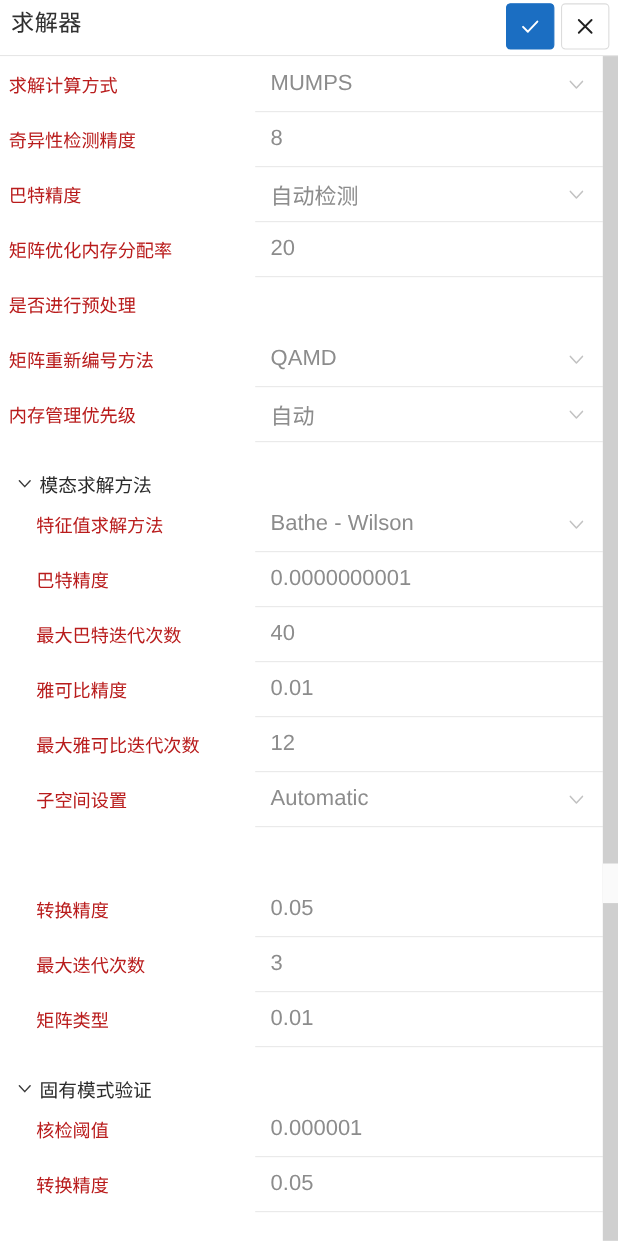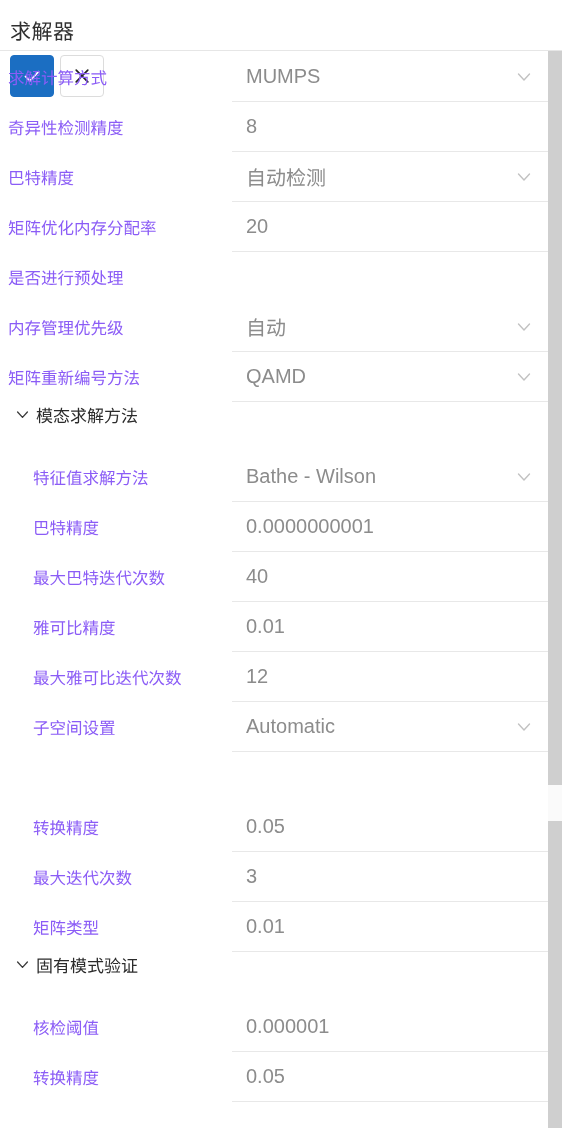--- a/index.html
+++ b/index.html
@@ -27,24 +27,23 @@
     position: relative;
   }
 
   
   .panel-header {
     height: 51px;
     min-height: 51px;
     border-bottom: 1px solid #e6e6e6;
     display: flex;
     align-items: flex-start;
-    padding: 10px 8px 0 10px;
+    padding: 0 8px 0 10px;
     position: relative;
     background: #fff;
-    flex-direction: column;
   }
   .panel-title {
     font-size: 21px;
     line-height: 40px;
     color: #303030;
     letter-spacing: 0.5px;
     flex: 1 1 auto;
     padding-top: 2px;
     white-space: nowrap;
   }
@@ -89,21 +88,21 @@
   .row {
     height: 50px;
     display: flex;
     align-items: center;
     position: relative;
   }
   .row-label {
     width: 232px;
     min-width: 232px;
     font-size: 16.5px;
-    color: #8b5cf6;
+    color: #b91c1c;
     padding-left: 8px;
     white-space: nowrap;
     overflow: hidden;
   }
   .row.child .row-label {
     padding-left: 33px;
   }
   .row-field {
     flex: 1 1 auto;
     height: 50px;
@@ -132,21 +131,21 @@
     align-items: center;
     justify-content: center;
     cursor: pointer;
   }
   .chevron svg { display: block; }
 
   
   .group-row {
     height: 50px;
     display: flex;
-    align-items: flex-start;
+    align-items: flex-end;
     position: relative;
   }
   .group-head {
     width: 232px;
     min-width: 232px;
     display: flex;
     align-items: center;
     padding-left: 14px;
     cursor: pointer;
     white-space: nowrap;
@@ -244,34 +243,34 @@
         <div class="row">
           <div class="row-label">矩阵优化内存分配率</div>
           <div class="row-field">
             <span class="row-value">20</span>
           </div>
         </div>
         <div class="row">
           <div class="row-label">是否进行预处理</div>
         </div>
         <div class="row">
+          <div class="row-label">矩阵重新编号方法</div>
+          <div class="row-field">
+            <span class="row-value">QAMD</span>
+            <span class="chevron">
+              <svg width="20" height="20" viewBox="0 0 20 20" aria-hidden="true">
+                <path d="M4.5 7 L10 13 L15.5 7" fill="none" stroke="#c2c2c2" stroke-width="1.4" stroke-linecap="round" stroke-linejoin="round"></path>
+              </svg>
+            </span>
+          </div>
+        </div>
+        <div class="row">
           <div class="row-label">内存管理优先级</div>
           <div class="row-field">
             <span class="row-value">自动</span>
-            <span class="chevron">
-              <svg width="20" height="20" viewBox="0 0 20 20" aria-hidden="true">
-                <path d="M4.5 7 L10 13 L15.5 7" fill="none" stroke="#c2c2c2" stroke-width="1.4" stroke-linecap="round" stroke-linejoin="round"></path>
-              </svg>
-            </span>
-          </div>
-        </div>
-        <div class="row">
-          <div class="row-label">矩阵重新编号方法</div>
-          <div class="row-field">
-            <span class="row-value">QAMD</span>
             <span class="chevron">
               <svg width="20" height="20" viewBox="0 0 20 20" aria-hidden="true">
                 <path d="M4.5 7 L10 13 L15.5 7" fill="none" stroke="#c2c2c2" stroke-width="1.4" stroke-linecap="round" stroke-linejoin="round"></path>
               </svg>
             </span>
           </div>
         </div>
         <div class="group-row">
           <div class="group-head">
             <span class="group-caret">

